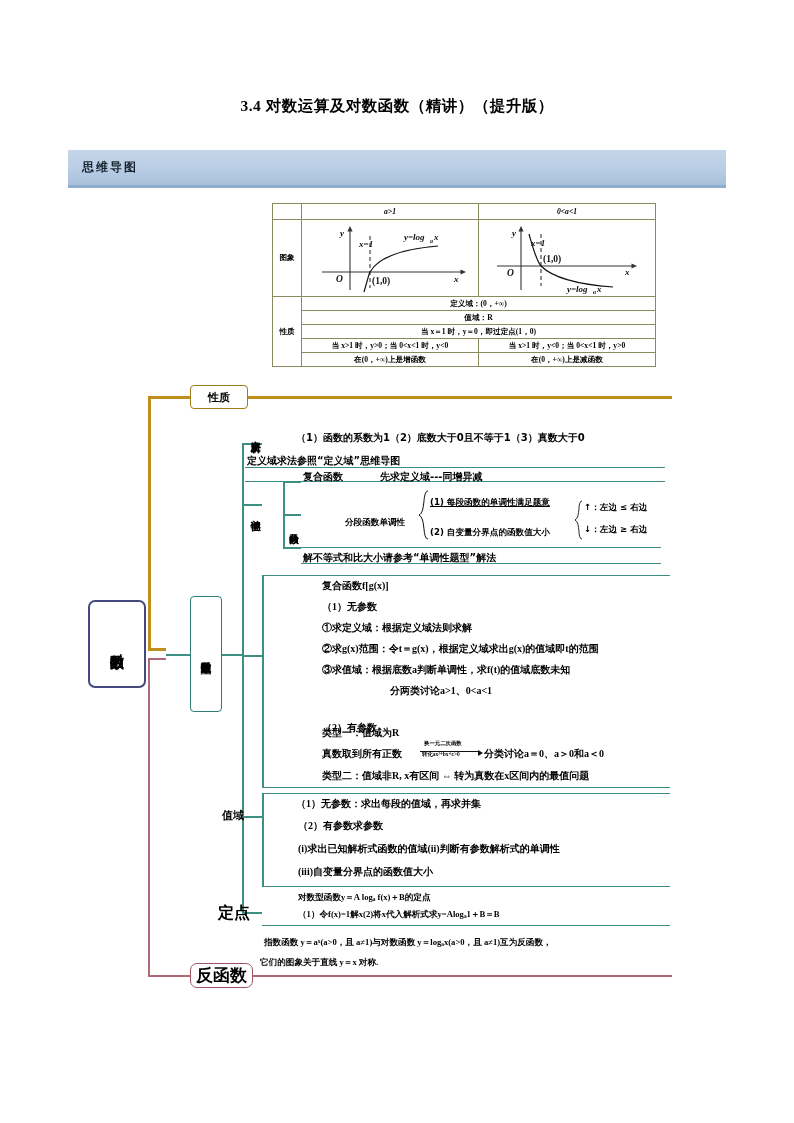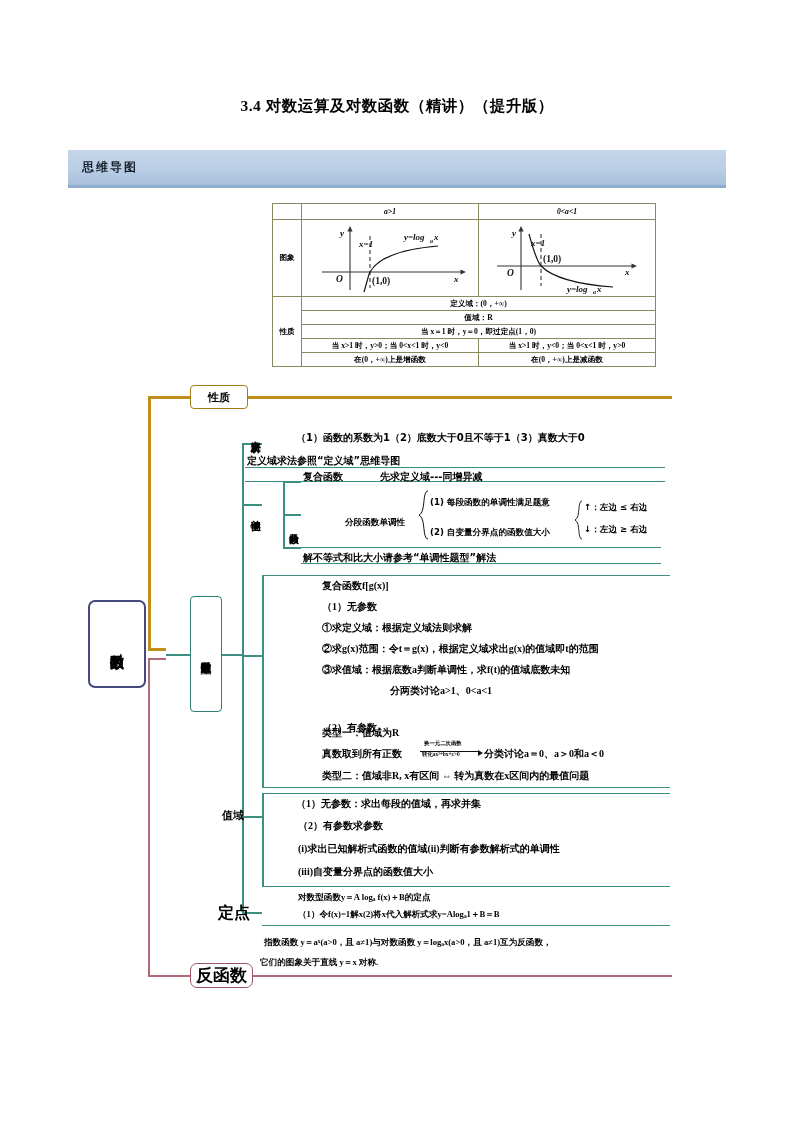--- a/index.html
+++ b/index.html
@@ -297,21 +297,21 @@
 <div class="txt" style="left:247px; top:455px;">定义域求法参照“定义域”思维导图</div>
 
 <div class="txt" style="left:303px; top:471px;">复合函数</div>
 <div class="txt" style="left:380px; top:471px;">先求定义域---同增异减</div>
 
 <div class="txt small" style="left:345px; top:518px;">分段函数单调性</div>
 
 <svg style="position:absolute; left:418px; top:490px;" width="12" height="50">
   <path d="M 10,1 C 4,1 8,22 1,25 C 8,28 4,49 10,49" fill="none" stroke="#111" stroke-width="1"></path>
 </svg>
-<div class="txt small" style="left:430px; top:498px;">(1) 每段函数的单调性满足题意</div>
+<div class="txt small" style="left:430px; top:498px;text-decoration:underline;">(1) 每段函数的单调性满足题意</div>
 <div class="txt small" style="left:430px; top:528px;">(2) 自变量分界点的函数值大小</div>
 
 <svg style="position:absolute; left:574px; top:500px;" width="10" height="40">
   <path d="M 8,1 C 3,1 7,17 1,20 C 7,23 3,39 8,39" fill="none" stroke="#111" stroke-width="0.9"></path>
 </svg>
 <div class="txt small" style="left:584px; top:503px;">↑：左边 ≤ 右边</div>
 <div class="txt small" style="left:584px; top:525px;">↓：左边 ≥ 右边</div>
 
 <div class="txt" style="left:303px; top:552px;">解不等式和比大小请参考“单调性题型”解法</div>
 

